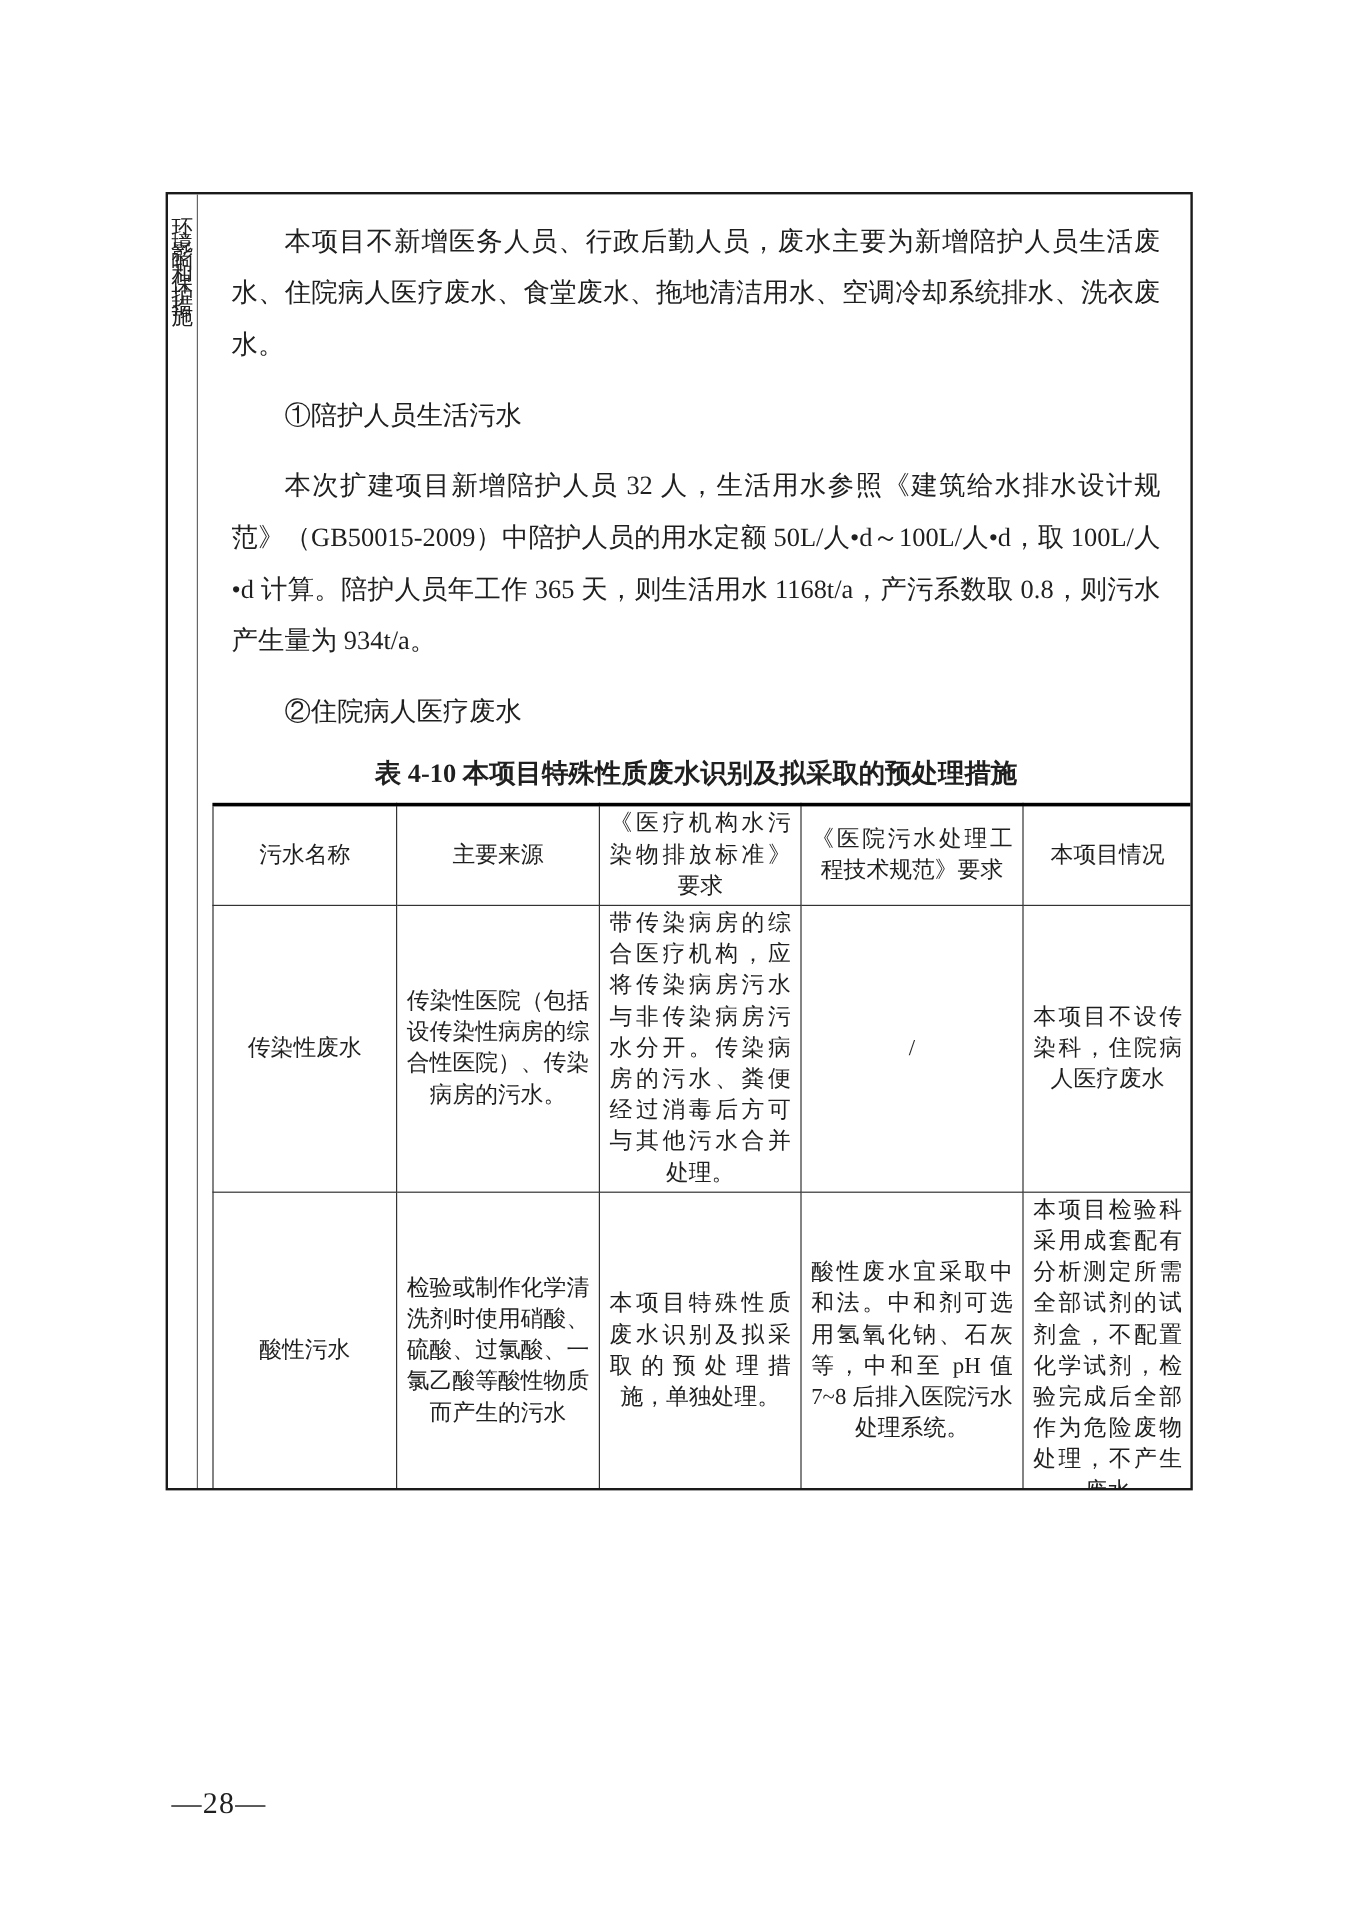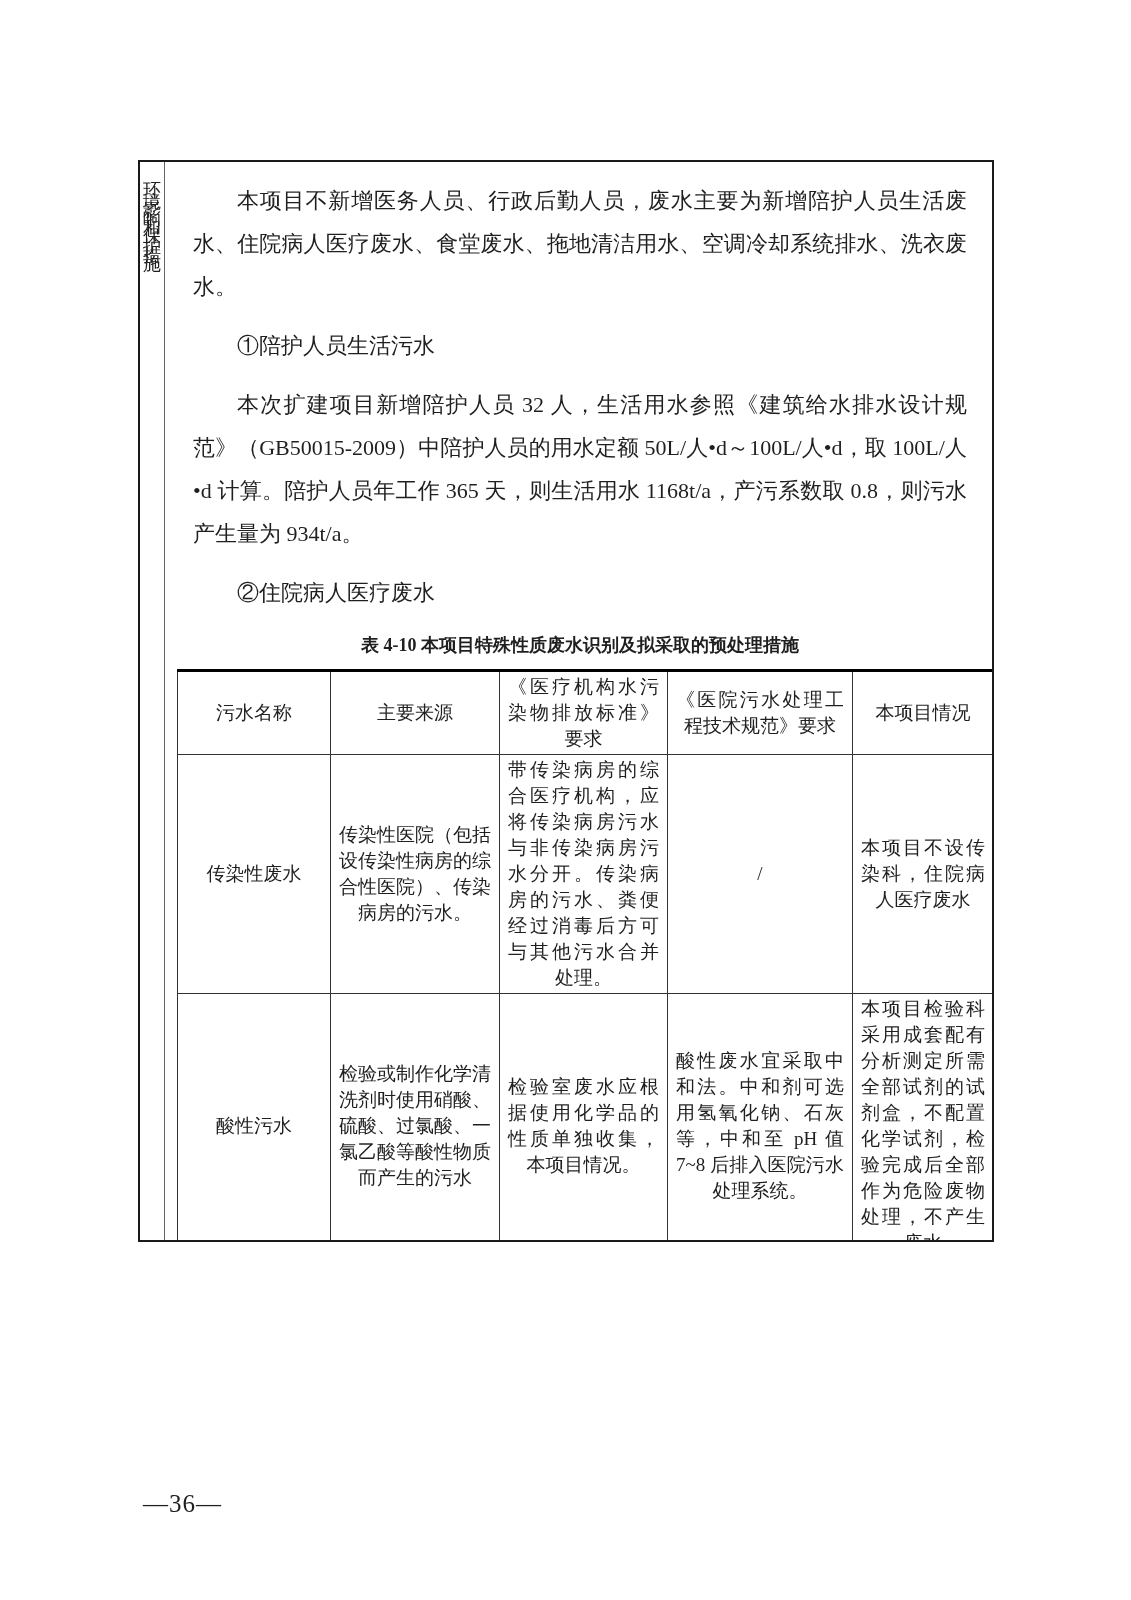--- a/index.html
+++ b/index.html
@@ -52,21 +52,21 @@
     font-size: 22px;
     line-height: 43px;
     text-align: justify;
     text-indent: 2em;
     word-break: break-word;
   }
   .table-title {
     margin: 13px 0 0 0;
     text-align: center;
     font-weight: bold;
-    font-size: 18px;
+    font-size: 22px;
     line-height: 30px;
   }
   table.wastewater {
     border-collapse: collapse;
     table-layout: fixed;
     width: 814px;
     margin: 9px 0 0 0;
     border-left: 1px solid #222;
     border-right: 1px solid #222;
     border-top: 3px solid #000;
@@ -129,22 +129,22 @@
       <tr class="row-one">
         <td class="col-1">传染性废水</td>
         <td class="col-2">传染性医院（包括设传染性病房的综合性医院）、传染病房的污水。</td>
         <td class="col-3">带传染病房的综合医疗机构，应将传染病房污水与非传染病房污水分开。传染病房的污水、粪便经过消毒后方可与其他污水合并处理。</td>
         <td class="col-4">/</td>
         <td class="col-5">本项目不设传染科，住院病人医疗废水</td>
       </tr>
       <tr class="row-two">
         <td class="col-1">酸性污水</td>
         <td class="col-2">检验或制作化学清洗剂时使用硝酸、硫酸、过氯酸、一氯乙酸等酸性物质而产生的污水</td>
-        <td class="col-3">检验室废水应根据使用化学品的性质单独收集，本项目情况。</td>
+        <td class="col-3">本项目特殊性质废水识别及拟采取的预处理措施，单独处理。</td>
         <td class="col-4">酸性废水宜采取中和法。中和剂可选用氢氧化钠、石灰等，中和至 pH 值 7~8 后排入医院污水处理系统。</td>
         <td class="col-5">本项目检验科采用成套配有分析测定所需全部试剂的试剂盒，不配置化学试剂，检验完成后全部作为危险废物处理，不产生废水</td>
       </tr>
     </tbody>
       </table>
   </div>
 </div>
 
-<div class="page-number">—36—</div>
+<div class="page-number">—28—</div>
 
 </body></html>

